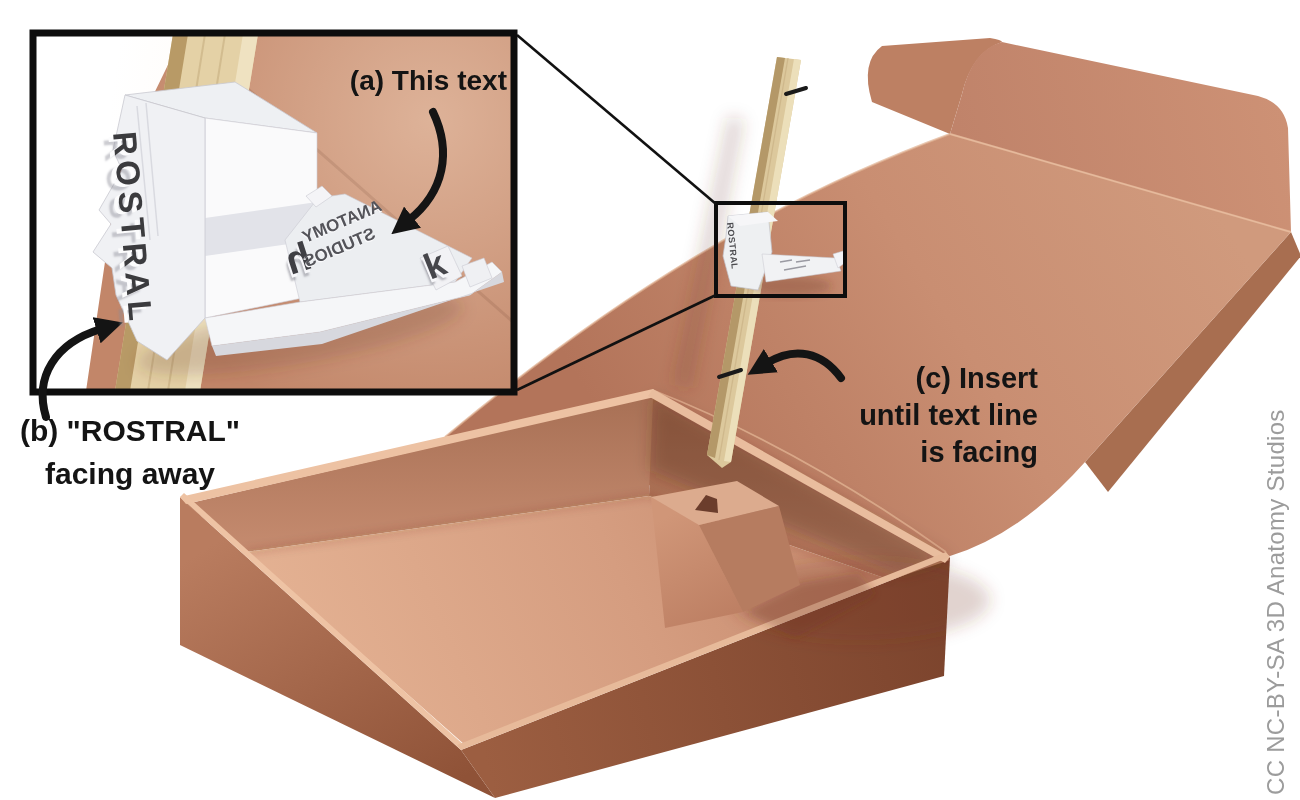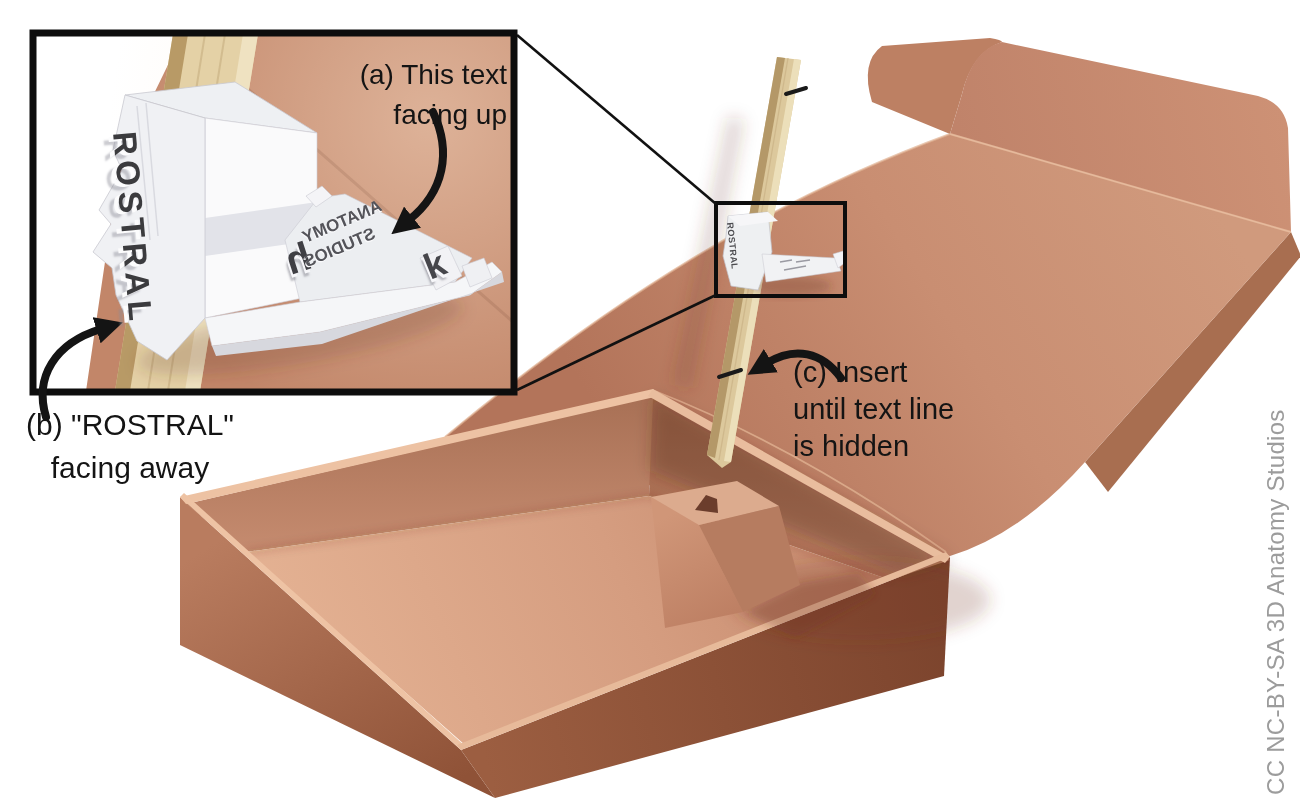--- a/index.html
+++ b/index.html
@@ -1,22 +1,22 @@
 <!DOCTYPE html>
 <html><head>
 <meta charset="utf-8">
 <style>
   html,body{margin:0;padding:0;background:#fff;}
   .stage{position:relative;width:1300px;height:800px;overflow:hidden;background:#fff;
          font-family:"Liberation Sans",sans-serif;}
   .stage svg{position:absolute;left:0;top:0;}
-  .ann{position:absolute;color:#141414;font-weight:400;}
+  .ann{position:absolute;color:#141414;font-weight:700;margin-top:6px;}
   .ann-a{left:295px;top:55px;width:212px;text-align:right;font-size:28px;line-height:40px;}
   .ann-b{left:8px;top:403px;width:244px;text-align:center;font-size:30px;line-height:43px;}
-  .ann-c{left:793px;top:354px;width:245px;text-align:left;font-size:29px;line-height:37px;}
+  .ann-c{left:793px;top:354px;width:245px;text-align:right;font-size:29px;line-height:37px;}
   .watermark{position:absolute;left:1080px;top:587px;width:390px;height:26px;
              transform:rotate(-90deg);color:#9c9c9c;font-size:24px;letter-spacing:.3px;
              font-weight:400;white-space:nowrap;}
   .rostral-big{position:absolute;left:143px;top:130px;transform:rotate(85deg);
                transform-origin:0 0;font-size:33px;font-weight:700;letter-spacing:5px;
                color:#3b3b3e;white-space:nowrap;
                text-shadow:2px 5px 0 #fcfcfd,5px 10px 2px rgba(140,140,150,.45);}
   .rostral-mini{position:absolute;left:735px;top:222px;transform:rotate(84deg);
                 transform-origin:0 0;font-size:9px;font-weight:700;letter-spacing:.5px;
                 color:#4c4c50;white-space:nowrap;}
@@ -180,30 +180,29 @@
 
   <g stroke="#141414" stroke-width="8" fill="none" stroke-linecap="round">
     <path d="M433,112 C452,152 444,192 409,220" marker-end="url(#ah)"></path>
     <path d="M46,417 C34,377 55,343 101,329" marker-end="url(#ah)"></path>
     <path d="M841,378 C822,352 795,346 767,363" marker-end="url(#ah)"></path>
   </g>
 </svg>
 
   <div class="ann ann-a">
     <div>(a) This text</div>
-    <div>facing up</div>
   </div>
   <div class="ann ann-b">
     <div>(b) "ROSTRAL"</div>
     <div>facing away</div>
   </div>
   <div class="ann ann-c">
     <div>(c) Insert</div>
     <div>until text line</div>
-    <div>is hidden</div>
+    <div>is facing</div>
   </div>
 
   <div class="rostral-big">ROSTRAL</div>
   <div class="raised-h">h</div>
   <div class="arm-text arm-text-1"><span class="flip">ANATOMY</span></div>
   <div class="arm-text arm-text-2"><span class="flip">STUDIOS</span></div>
   <div class="raised-k">k</div>
 
   <div class="rostral-mini">ROSTRAL</div>
 

